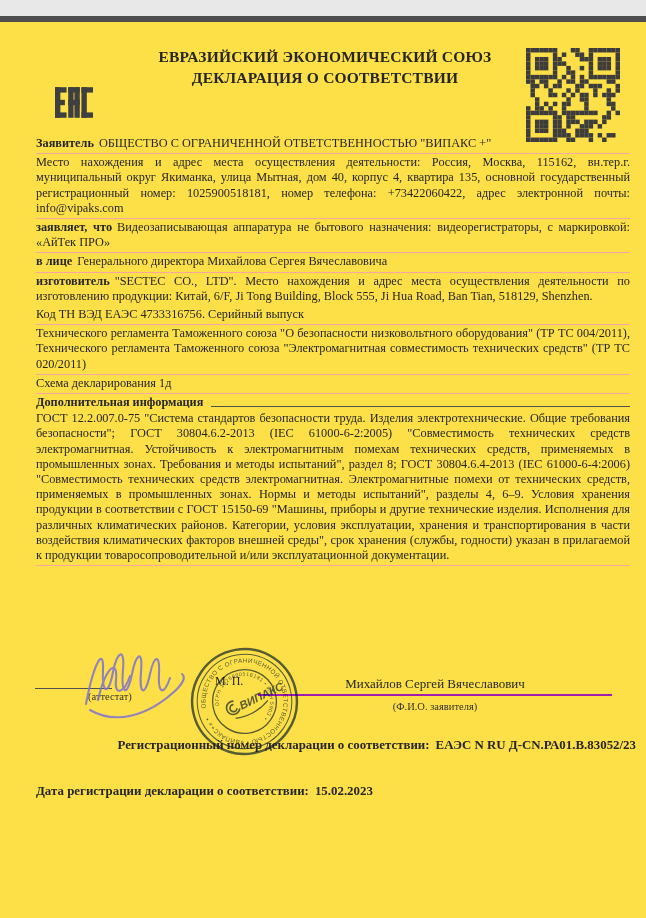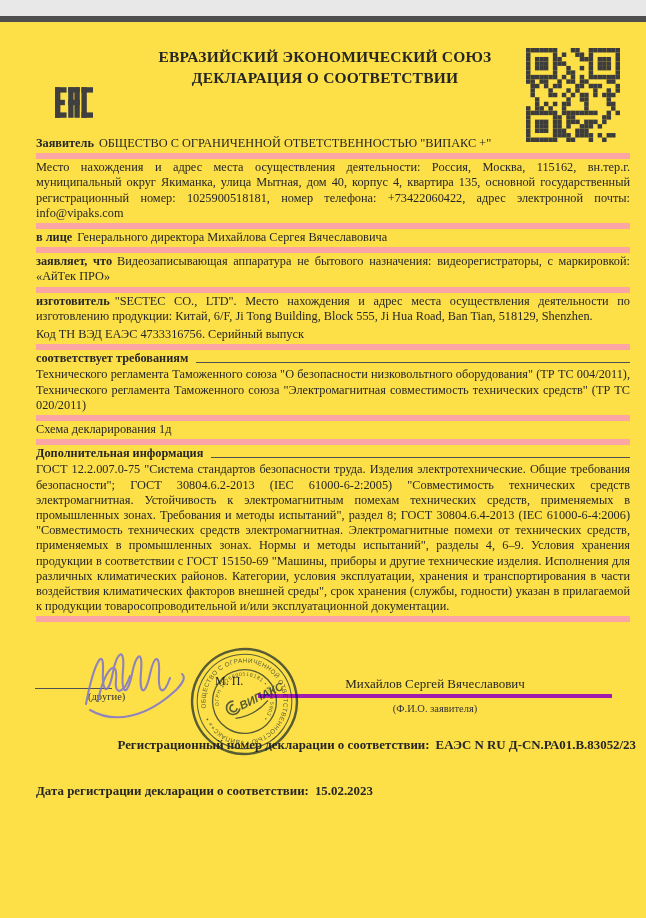--- a/index.html
+++ b/index.html
@@ -7,32 +7,32 @@
         font-family:"Liberation Serif",serif;color:#262626;overflow:hidden;margin:16px auto;}
   .bar{position:absolute;left:0;width:100%;background:#4e4e4e;}
   .bar.top{top:0;height:6px;}
   .bar.bottom{top:908px;height:10px;}
   .titles{position:absolute;left:128px;top:30px;width:394px;text-align:center;
           font-weight:bold;font-size:15.5px;line-height:21px;letter-spacing:.2px;}
   .eac{position:absolute;left:55px;top:58px;}
   .qr{position:absolute;left:526px;top:32px;}
   .content{position:absolute;left:36px;top:119px;width:594px;font-size:12.3px;line-height:15.2px;}
   .row{padding:1px 0 2px;}
-  .rule{border-bottom:6px solid #fca5a5;}
+  .rule{border-bottom:1px solid #fca5a5;}
   .lbl{margin-right:5px;}
   .just{text-align:justify;}
   .hdr{font-weight:bold;display:flex;align-items:flex-end;padding:1px 0 0;}
   .hdr .fill{flex:1;border-bottom:1px solid #515151;margin:0 0 3px 8px;}
   .bold-line{font-weight:bold;}
   
   .sig-line-left{position:absolute;left:35px;top:672px;width:77px;border-top:1px solid #515151;}
   .sig-caption{position:absolute;left:88px;top:675px;font-size:10.5px;color:#333;}
   .mp{position:absolute;left:215px;top:658px;font-size:12px;}
   .name-wrap{position:absolute;left:258px;top:660px;width:354px;text-align:center;}
-  .name-wrap .name{font-size:13px;display:block;border-bottom:4px solid #a21caf;padding-bottom:2px;}
+  .name-wrap .name{font-size:13px;display:block;border-bottom:2px solid #a21caf;padding-bottom:2px;}
   .name-wrap .fio-caption{font-size:10.5px;color:#333;}
   .ink{position:absolute;left:80px;top:620px;width:120px;height:95px;}
   .stamp{position:absolute;left:188px;top:629px;width:113px;height:113px;
          transform:rotate(-10deg);opacity:.88;mix-blend-mode:multiply;}
   .footer-line{position:absolute;left:36px;width:600px;font-weight:bold;font-size:12.9px;}
   .footer-line .val{margin-left:6px;}
   .f1{top:722px;text-align:right;} .f2{top:768px;}
 </style>
 </head>
 <body>
@@ -286,47 +286,43 @@
       <rect x="44.0" y="88.0" width="4.4" height="4.4"></rect>
       <rect x="61.6" y="88.0" width="4.4" height="4.4"></rect>
       <rect x="74.8" y="88.0" width="4.4" height="4.4"></rect>
     </svg>
 
   <div class="content">
     <div class="row rule">
       <b class="lbl">Заявитель</b><span>ОБЩЕСТВО С ОГРАНИЧЕННОЙ ОТВЕТСТВЕННОСТЬЮ "ВИПАКС +"</span>
     </div>
     <div class="row rule just">Место нахождения и адрес места осуществления деятельности: Россия, Москва, 115162, вн.тер.г. муниципальный округ Якиманка, улица Мытная, дом 40, корпус 4, квартира 135, основной государственный регистрационный номер: 1025900518181, номер телефона: +73422060422, адрес электронной почты: info@vipaks.com</div>
+    <div class="row rule just">
+      <b class="lbl">заявляет, что</b><span>Видеозаписывающая аппаратура не бытового назначения: видеорегистраторы, с маркировкой: «АйТек ПРО»</span>
+    </div>
     <div class="row rule">
       <b class="lbl">в лице</b><span>Генерального директора Михайлова Сергея Вячеславовича</span>
     </div>
-    <div class="row rule just">
-      <b class="lbl">заявляет, что</b><span>Видеозаписывающая аппаратура не бытового назначения: видеорегистраторы, с маркировкой: «АйТек ПРО»</span>
-    </div>
     <div class="row just">
       <b class="lbl">изготовитель</b><span>"SECTEC CO., LTD". Место нахождения и адрес места осуществления деятельности по изготовлению продукции: Китай, 6/F, Ji Tong Building, Block 555, Ji Hua Road, Ban Tian, 518129, Shenzhen.</span>
     </div>
     <div class="row rule">Код ТН ВЭД ЕАЭС 4733316756. Серийный выпуск</div>
-    <div class="hdr">
-      <span>соответствует требованиям</span>
-      <span class="fill"></span>
-    </div>
     <div class="row rule just">Технического регламента Таможенного союза "О безопасности низковольтного оборудования" (ТР ТС 004/2011), Технического регламента Таможенного союза "Электромагнитная совместимость технических средств" (ТР ТС 020/2011)</div>
     <div class="row rule">
       <div>Схема декларирования 1д</div>
     </div>
     <div class="hdr">
       <span>Дополнительная информация</span>
       <span class="fill"></span>
     </div>
     <div class="row rule just">ГОСТ 12.2.007.0-75 "Система стандартов безопасности труда. Изделия электротехнические. Общие требования безопасности"; ГОСТ 30804.6.2-2013 (IEC 61000-6-2:2005) "Совместимость технических средств электромагнитная. Устойчивость к электромагнитным помехам технических средств, применяемых в промышленных зонах. Требования и методы испытаний", раздел 8; ГОСТ 30804.6.4-2013 (IEC 61000-6-4:2006) "Совместимость технических средств электромагнитная. Электромагнитные помехи от технических средств, применяемых в промышленных зонах. Нормы и методы испытаний", разделы 4, 6–9. Условия хранения продукции в соответствии с ГОСТ 15150-69 "Машины, приборы и другие технические изделия. Исполнения для различных климатических районов. Категории, условия эксплуатации, хранения и транспортирования в части воздействия климатических факторов внешней среды", срок хранения (службы, годности) указан в прилагаемой к продукции товаросопроводительной и/или эксплуатационной документации.</div>
   </div>
 
   <div class="sig-line-left"></div>
-  <div class="sig-caption">(другие)</div>
+  <div class="sig-caption">(аттестат)</div>
   <div class="mp">М. П.</div>
   <div class="name-wrap">
     <span class="name">Михайлов Сергей Вячеславович</span>
     <span class="fio-caption">(Ф.И.О. заявителя)</span>
   </div>
 
   <svg class="ink" viewBox="0 0 120 95">
     <g fill="none" stroke="#7d73d2" stroke-width="2.1" opacity="0.85" stroke-linecap="round">
       <path d="M6,68 C14,26 24,10 23,34 C22,56 28,62 33,36 C37,16 45,10 43,34 C41,58 47,62 52,38 C56,18 63,12 61,36 C59,58 65,62 70,38 C74,20 80,16 79,38 C78,58 84,60 90,42"></path>
       <path d="M10,74 C34,88 66,82 96,54 C103,47 106,41 102,38"></path>

